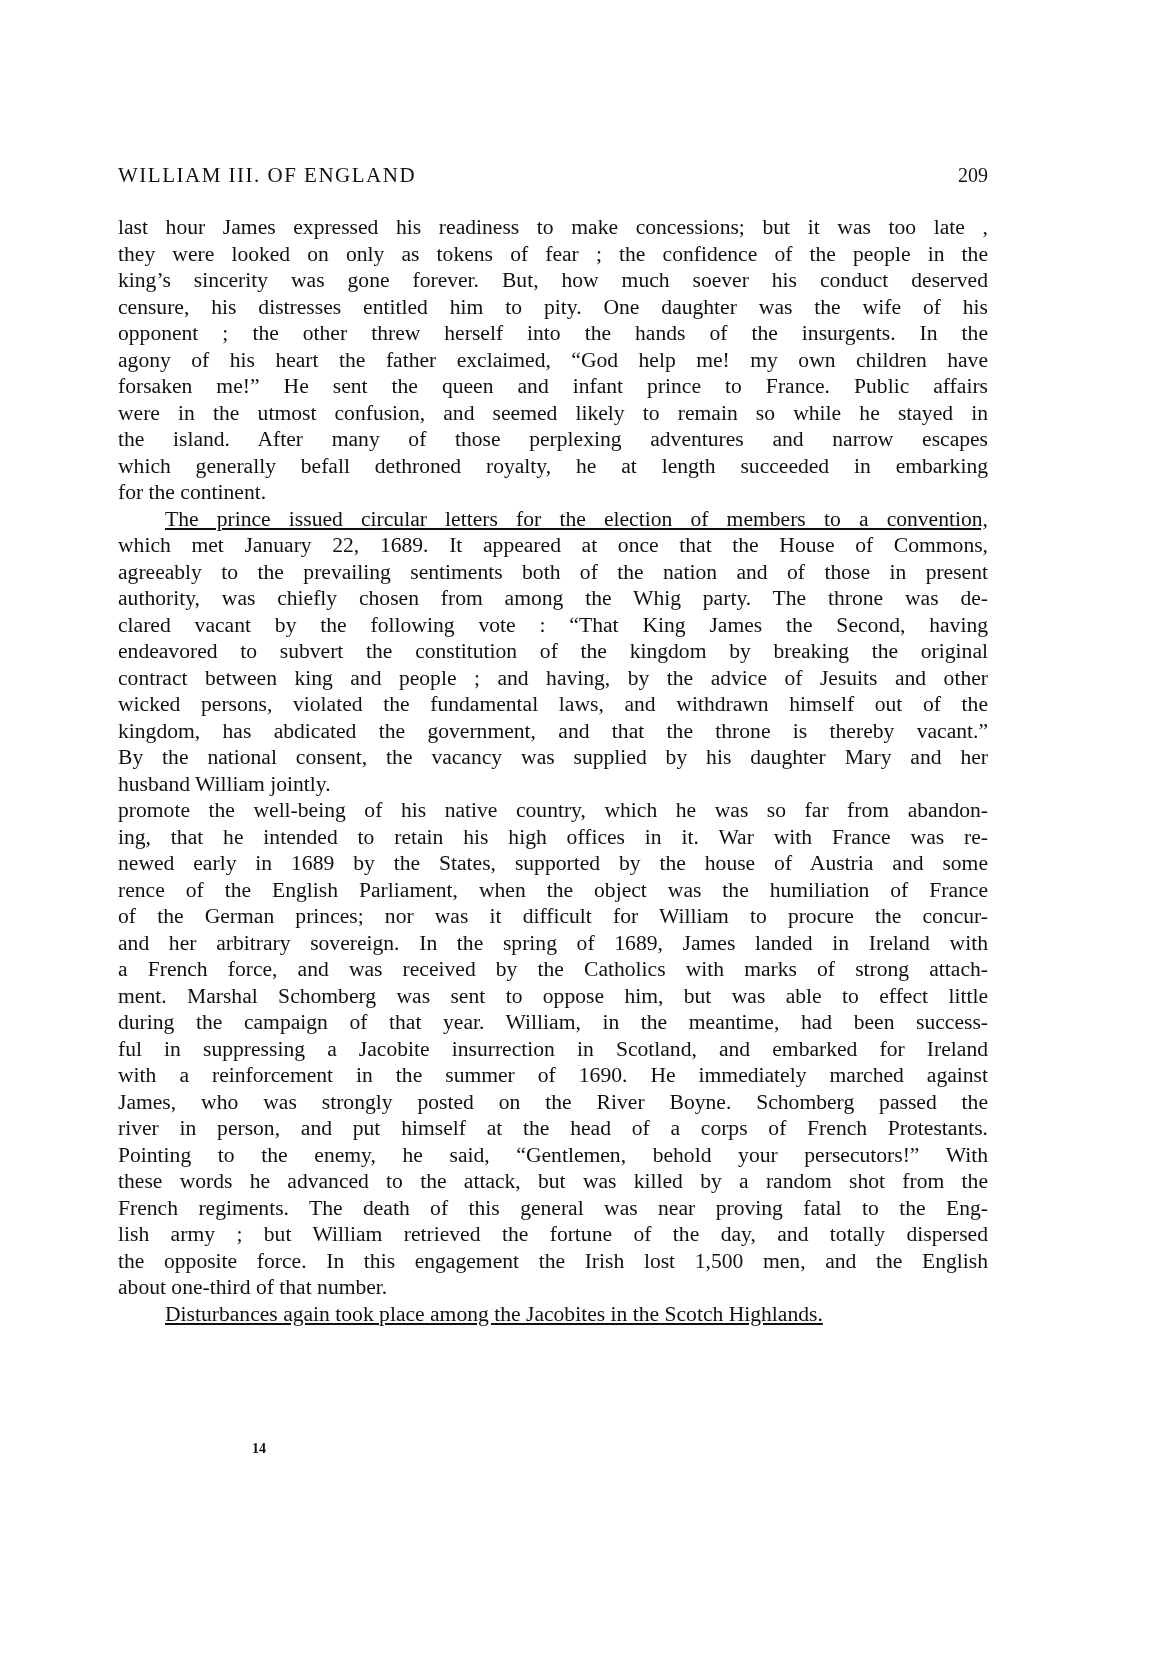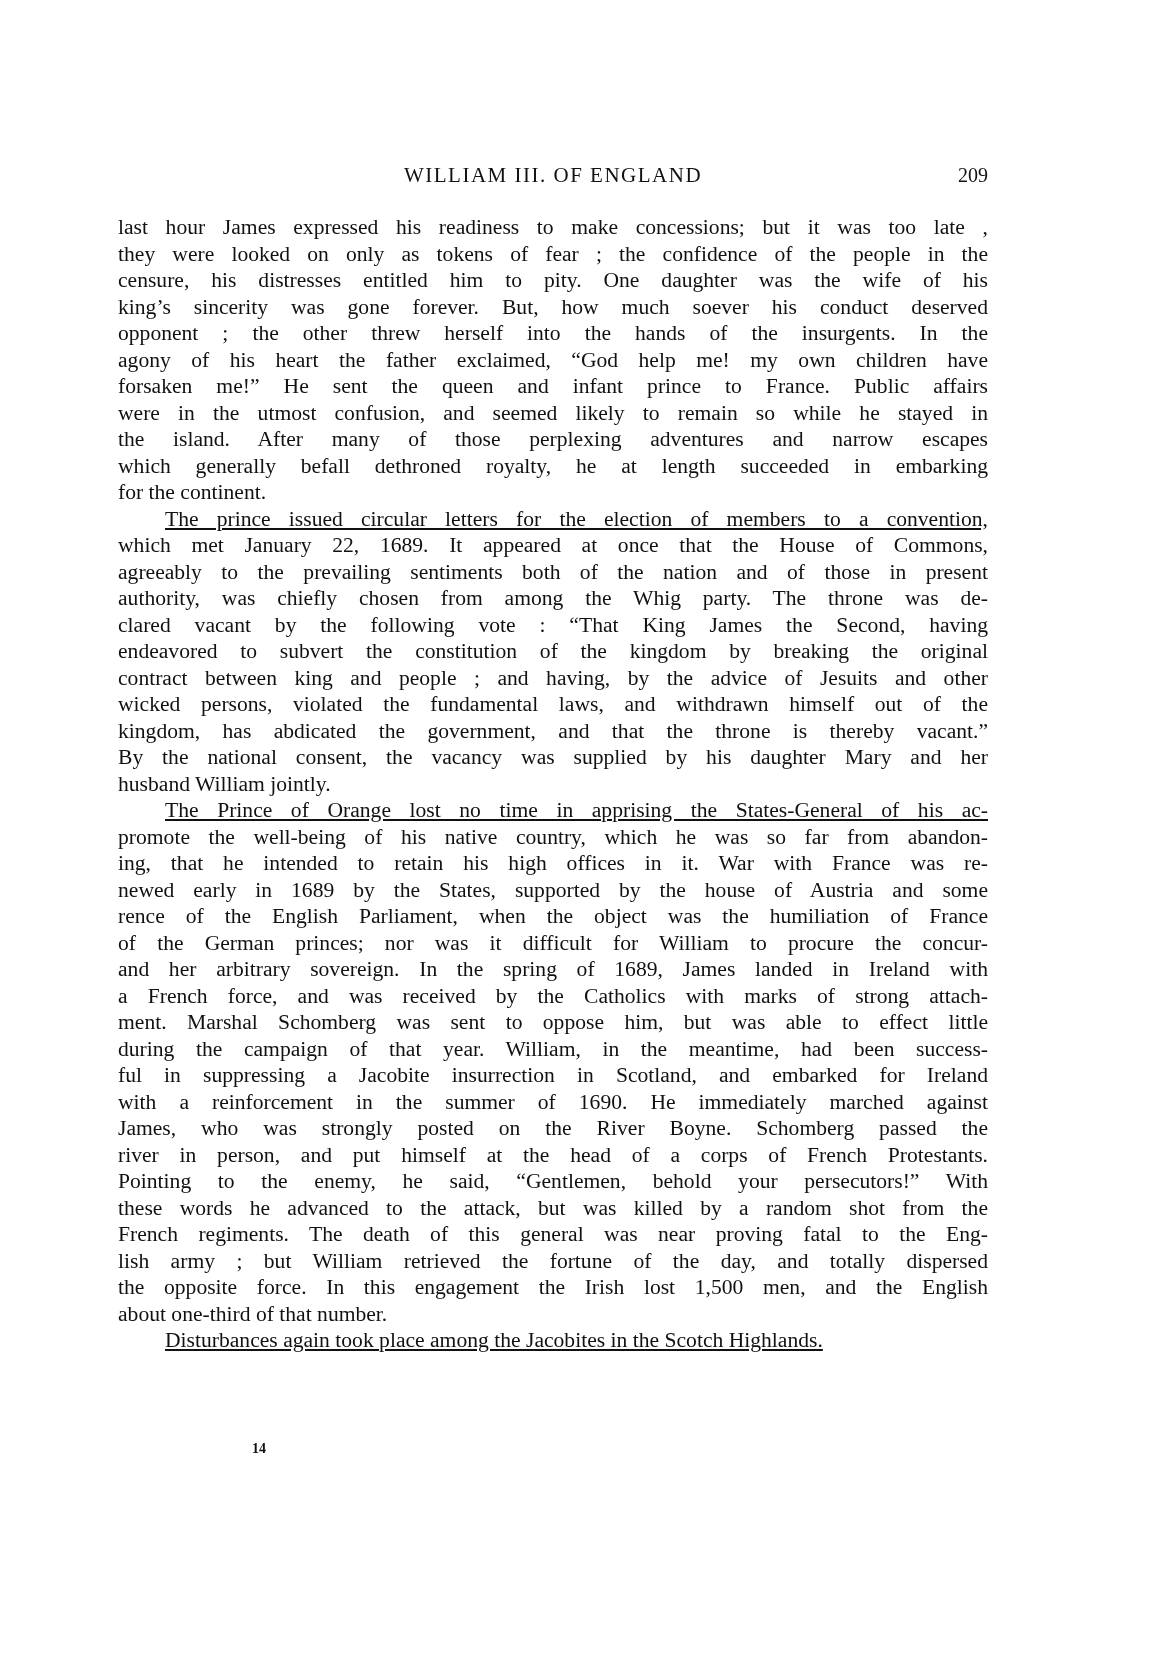--- a/index.html
+++ b/index.html
@@ -6,21 +6,21 @@
   body { width: 1173px; height: 1670px; position: relative; overflow: hidden; }
   .page {
     position: absolute; left: 0; top: 0; width: 1173px; height: 1670px;
     color: #111111;
     font-family: "Liberation Serif", "DejaVu Serif", serif;
   }
   .running-head {
     position: absolute; left: 118px; top: 162px; width: 870px; height: 26px;
   }
   .running-title {
-    position: absolute; left: 0; right: 0; text-align: center;
+    position: absolute; left: 0; right: 0; 
     font-size: 21px; letter-spacing: 1.5px; line-height: 26px;
   }
   .page-number {
     position: absolute; right: 0; top: 0; font-size: 20px; line-height: 26px;
   }
   .body-text {
     position: absolute; left: 118px; top: 214px; width: 870px;
     font-size: 21.6px; line-height: 26.5px;
   }
   .line {
@@ -40,22 +40,22 @@
 <div class="page">
   <div class="running-head">
     <div class="running-title">WILLIAM III. OF ENGLAND</div>
     <div class="page-number">209</div>
   </div>
 
   <div class="body-text" id="body-text">
       <div>
         <span class="line">last hour James expressed his readiness to make concessions; but it was too late ,</span>
         <span class="line">they were looked on only as tokens of fear ; the confidence of the people in the</span>
+        <span class="line">king’s sincerity was gone forever.   But, how much soever his conduct deserved</span>
         <span class="line">censure, his distresses entitled him to pity.  One daughter was the wife of his</span>
-        <span class="line">king’s sincerity was gone forever.   But, how much soever his conduct deserved</span>
         <span class="line">opponent ; the other threw herself into the hands of the insurgents.  In the</span>
         <span class="line">agony of his heart the father exclaimed, “God help me! my own children have</span>
         <span class="line">forsaken me!”  He sent the queen and infant prince to France.  Public affairs</span>
         <span class="line">were in the utmost confusion, and seemed likely to remain so while he stayed in</span>
         <span class="line">the island.  After many of those perplexing adventures and narrow escapes</span>
         <span class="line">which generally befall dethroned royalty, he at length succeeded in embarking</span>
         <span class="line last">for the continent.</span>
       </div>
       <div>
         <span class="line indent">The prince issued circular letters for the election of members to a convention,</span>
@@ -64,21 +64,20 @@
         <span class="line">authority, was chiefly chosen from among the Whig party.   The throne was de-</span>
         <span class="line">clared vacant by the following vote :  “That King James the Second, having</span>
         <span class="line">endeavored to subvert the constitution of the kingdom by breaking the original</span>
         <span class="line">contract between king and people ; and having, by the advice of Jesuits and other</span>
         <span class="line">wicked persons, violated the fundamental laws, and withdrawn himself out of the</span>
         <span class="line">kingdom, has abdicated the government, and that the throne is thereby vacant.”</span>
         <span class="line">By the national consent, the vacancy was supplied by his daughter Mary and her</span>
         <span class="line last">husband William jointly.</span>
       </div>
       <div>
-        <span class="line indent">The Prince of Orange lost no time in apprising the States-General of his ac-</span>
         <span class="line">promote the well-being of his native country, which he was so far from abandon-</span>
         <span class="line">ing, that he intended to retain his high offices in it.   War with France was re-</span>
         <span class="line">newed early in 1689 by the States, supported by the house of Austria and some</span>
         <span class="line">rence of the English Parliament, when the object was the humiliation of France</span>
         <span class="line">of the German princes; nor was it difficult for William to procure the concur-</span>
         <span class="line">and her arbitrary sovereign.  In the spring of 1689, James landed in Ireland with</span>
         <span class="line">a French force, and was received by the Catholics with marks of strong attach-</span>
         <span class="line">ment.   Marshal Schomberg was sent to oppose him, but was able to effect little</span>
         <span class="line">during the campaign of that year.   William, in the meantime, had been success-</span>
         <span class="line">ful in suppressing a Jacobite insurrection in Scotland, and embarked for Ireland</span>

